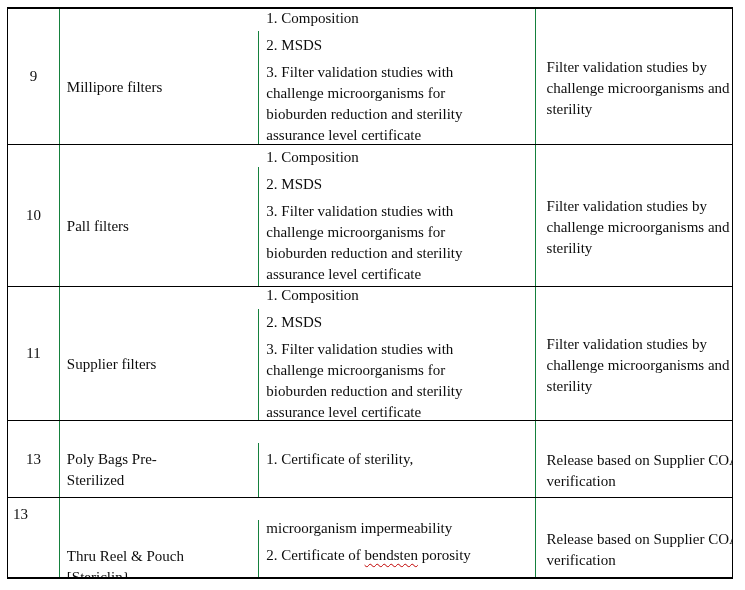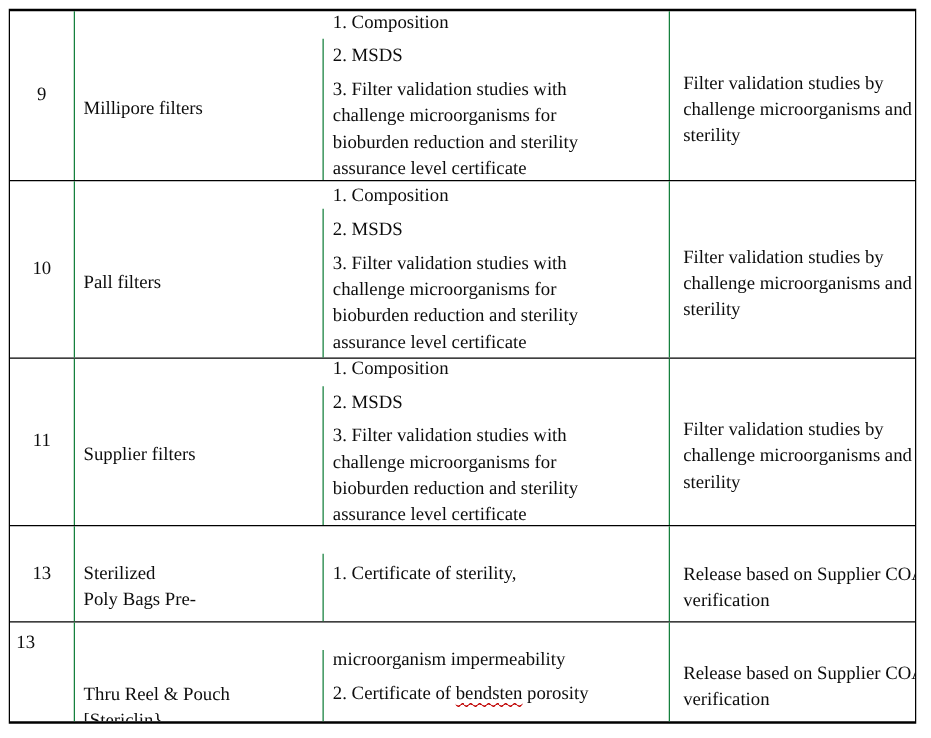--- a/index.html
+++ b/index.html
@@ -141,22 +141,22 @@
         <div class="ln">challenge microorganisms and</div>
         <div class="ln">sterility</div>
       </div>
     </div>
 
     <div class="row r4">
       <div class="cell c-num">
         <span>13</span>
       </div>
       <div class="cell c-item">
+        <div class="ln">Poly Bags Pre-</div>
         <div class="ln">Sterilized</div>
-        <div class="ln">Poly Bags Pre-</div>
       </div>
       <div class="cell c-docs gap-lg">
         <div class="para">
             <div class="ln">1. Certificate of sterility,</div>
           </div>
       </div>
       <div class="cell c-rel">
         <div class="ln">Release based on Supplier COA</div>
         <div class="ln">verification</div>
       </div>

